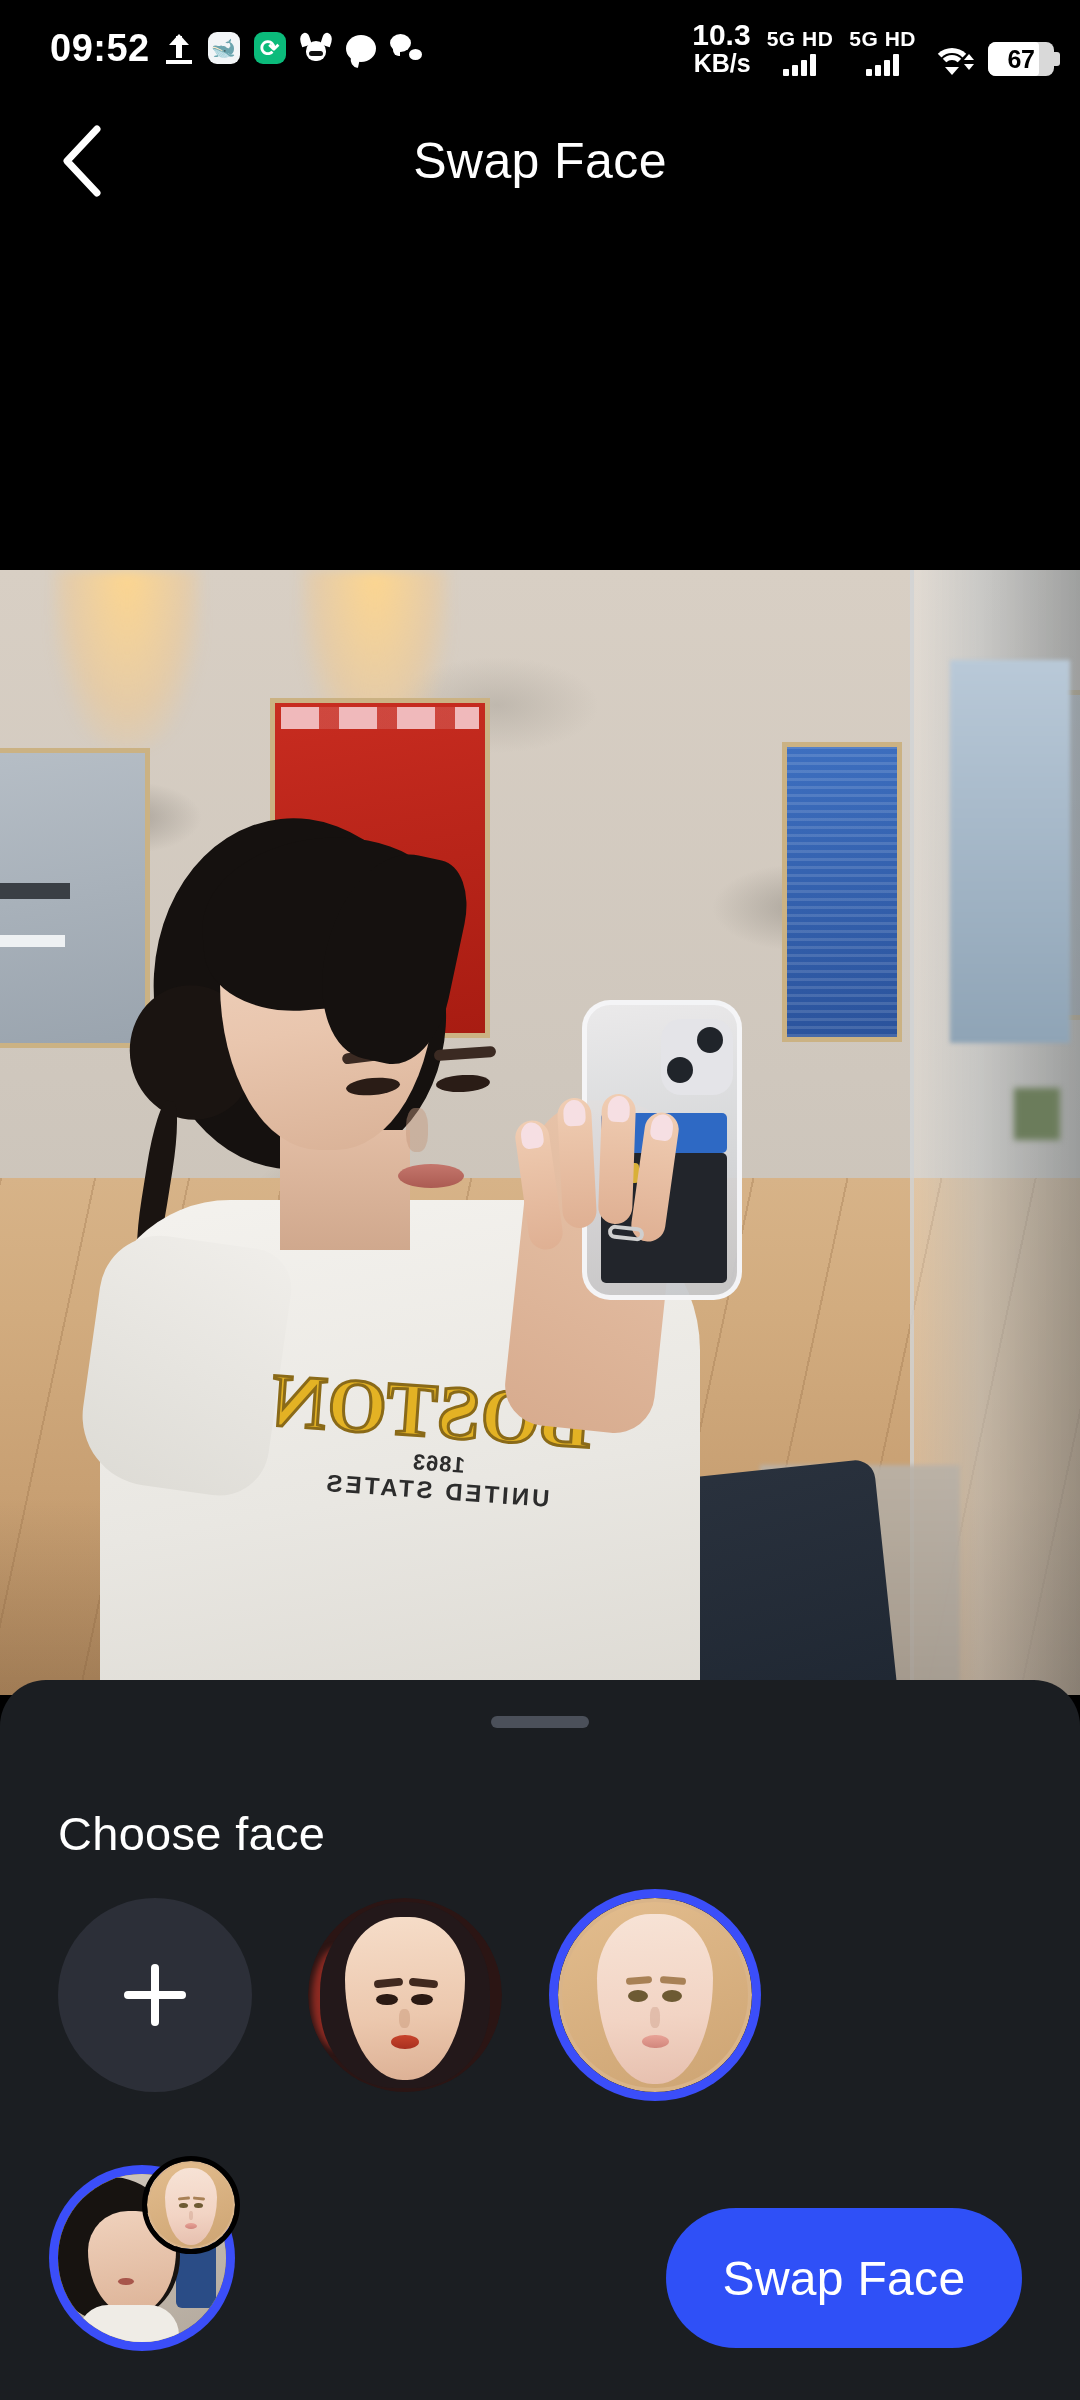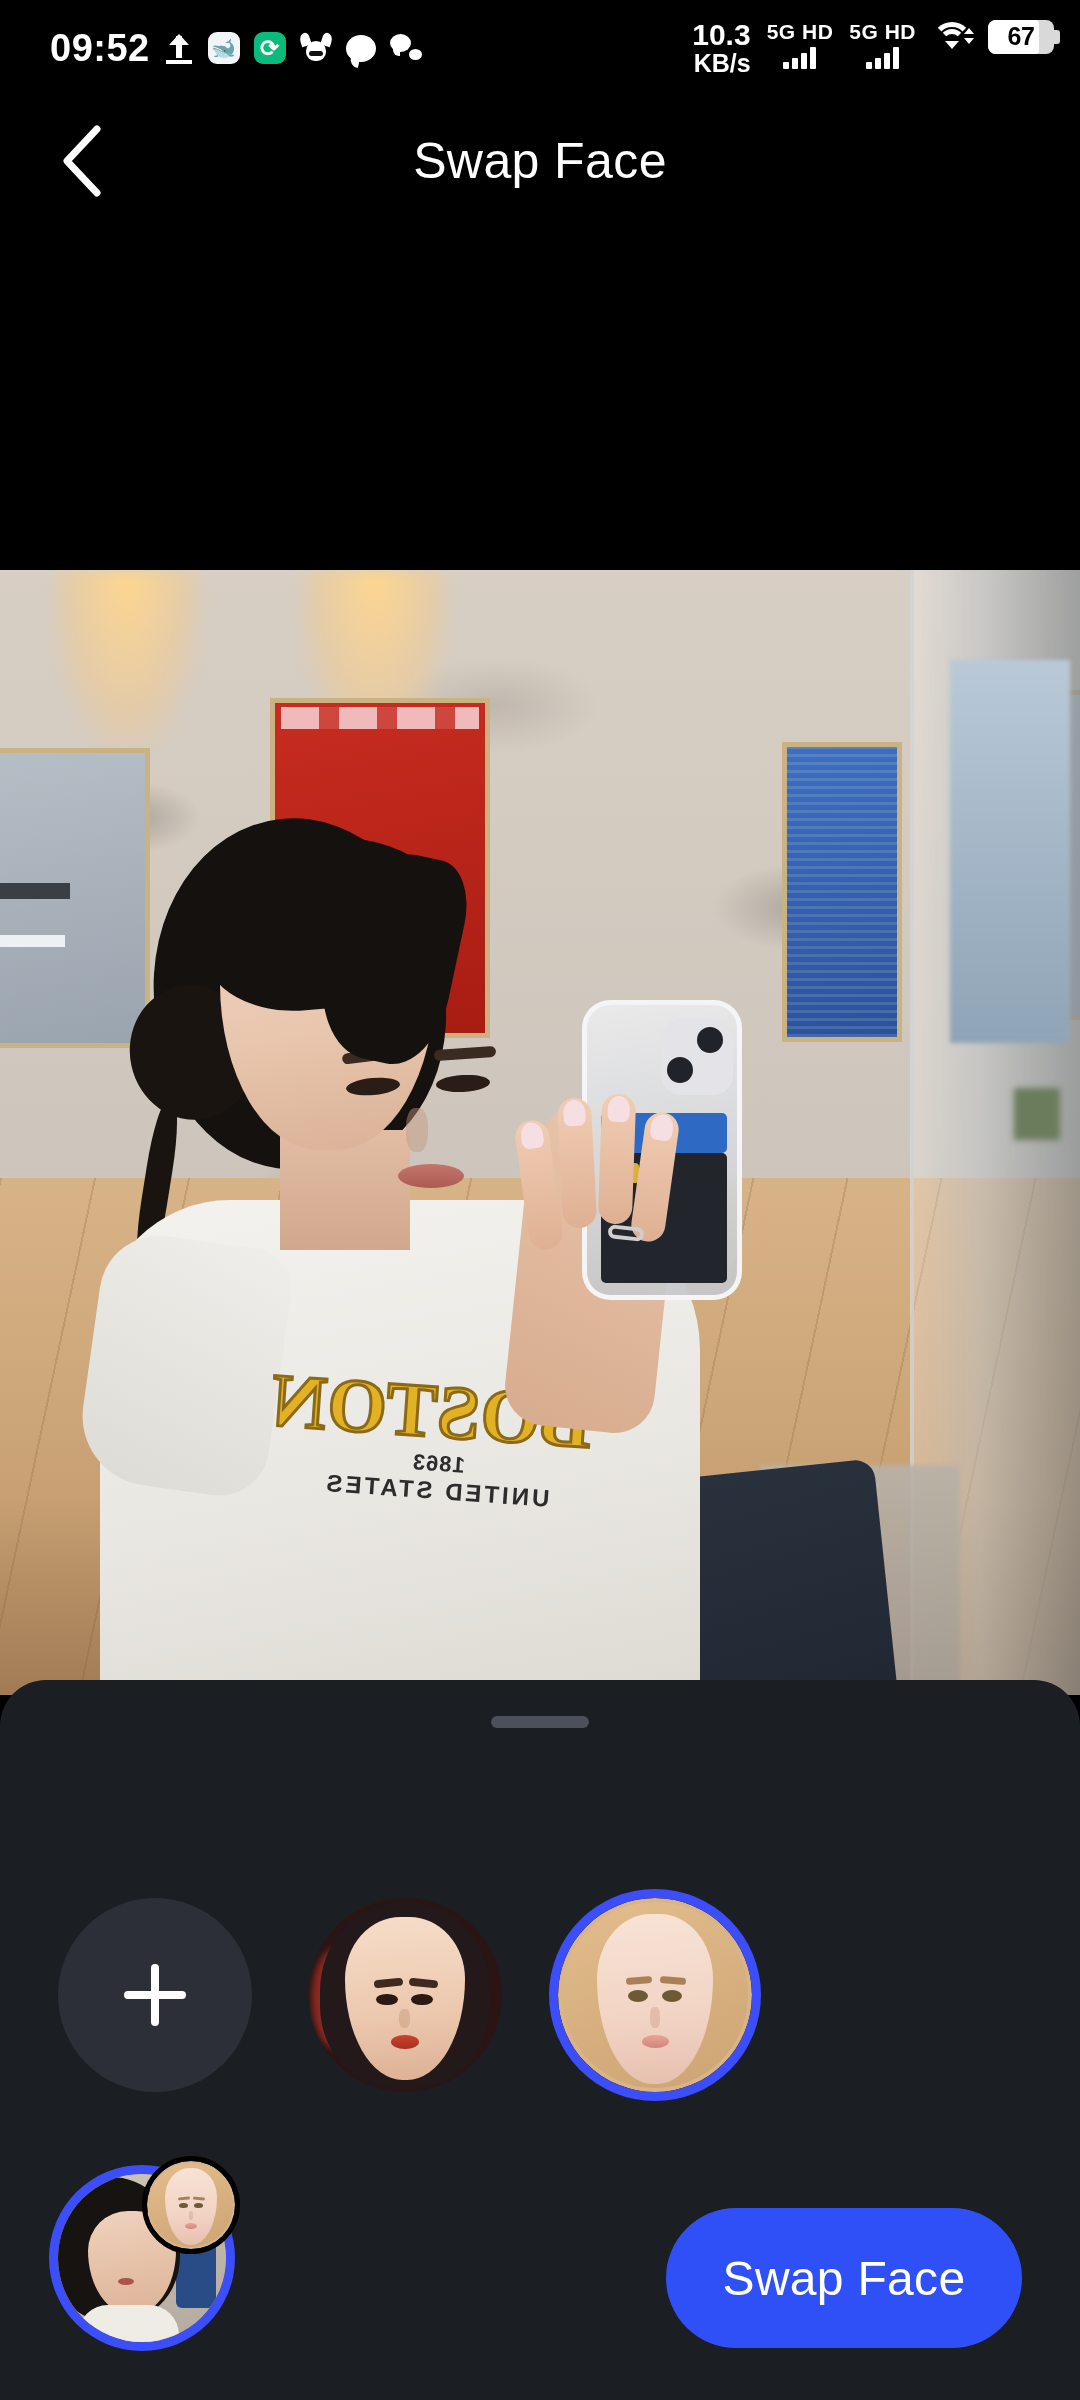--- a/index.html
+++ b/index.html
@@ -39,21 +39,21 @@
   .ico-ox .eyes { position:absolute; left:9px; top:18px; width:14px; height:5px; background:#111; border-radius:3px; }
 
   .ico-bubble { width:30px; height:27px; background:#fff; border-radius:50%; position:relative; }
   .ico-bubble:after { content:""; position:absolute; left:4px; bottom:-5px; width:9px; height:9px; background:#fff; border-radius:0 0 0 8px; transform:rotate(12deg); }
 
   .ico-wechat { width:34px; height:28px; position:relative; }
   .ico-wechat .b1 { position:absolute; left:0; top:0; width:21px; height:18px; background:#fff; border-radius:50%; }
   .ico-wechat .b1:after { content:""; position:absolute; left:3px; bottom:-4px; width:7px; height:7px; background:#fff; border-radius:0 0 0 6px; }
   .ico-wechat .b2 { position:absolute; right:0; bottom:0; width:17px; height:15px; background:#fff; border-radius:50%; border:2px solid #000; }
 
-  .sb-right { display:flex; align-items:flex-start; gap:16px; }
+  .sb-right { display:flex; align-items:flex-end; gap:16px; }
   .sb-speed { display:flex; flex-direction:column; align-items:flex-end; line-height:1.02; }
   .sb-speed .v { font-size:30px; font-weight:700; }
   .sb-speed .u { font-size:25px; font-weight:700; }
   .sig-group { display:flex; flex-direction:column; align-items:center; gap:3px; }
   .sig-group .lbl { font-size:21px; font-weight:700; letter-spacing:0.5px; }
   .bars { display:flex; align-items:flex-end; gap:3px; height:22px; }
   .bars i { display:block; width:6px; background:#fff; border-radius:1px; }
   .bars i:nth-child(1){height:7px;} .bars i:nth-child(2){height:11px;}
   .bars i:nth-child(3){height:16px;} .bars i:nth-child(4){height:22px;}
 
@@ -446,20 +446,21 @@
           </span>
         <span class="ring"></span>
       </div>
     </div>
   </div>
 
   <div id="bottom-sheet">
 
     <div id="sheet-handle"></div>
 
+    <div id="choose-face-label">Choose face</div>
 
     <div id="face-list">
 
       <div class="face-item face-add">
         <span class="plus"></span>
       </div>
 
       <div class="face-item face-photo">
         <span class="fp-inner">
           <span class="fa-bg"></span>

